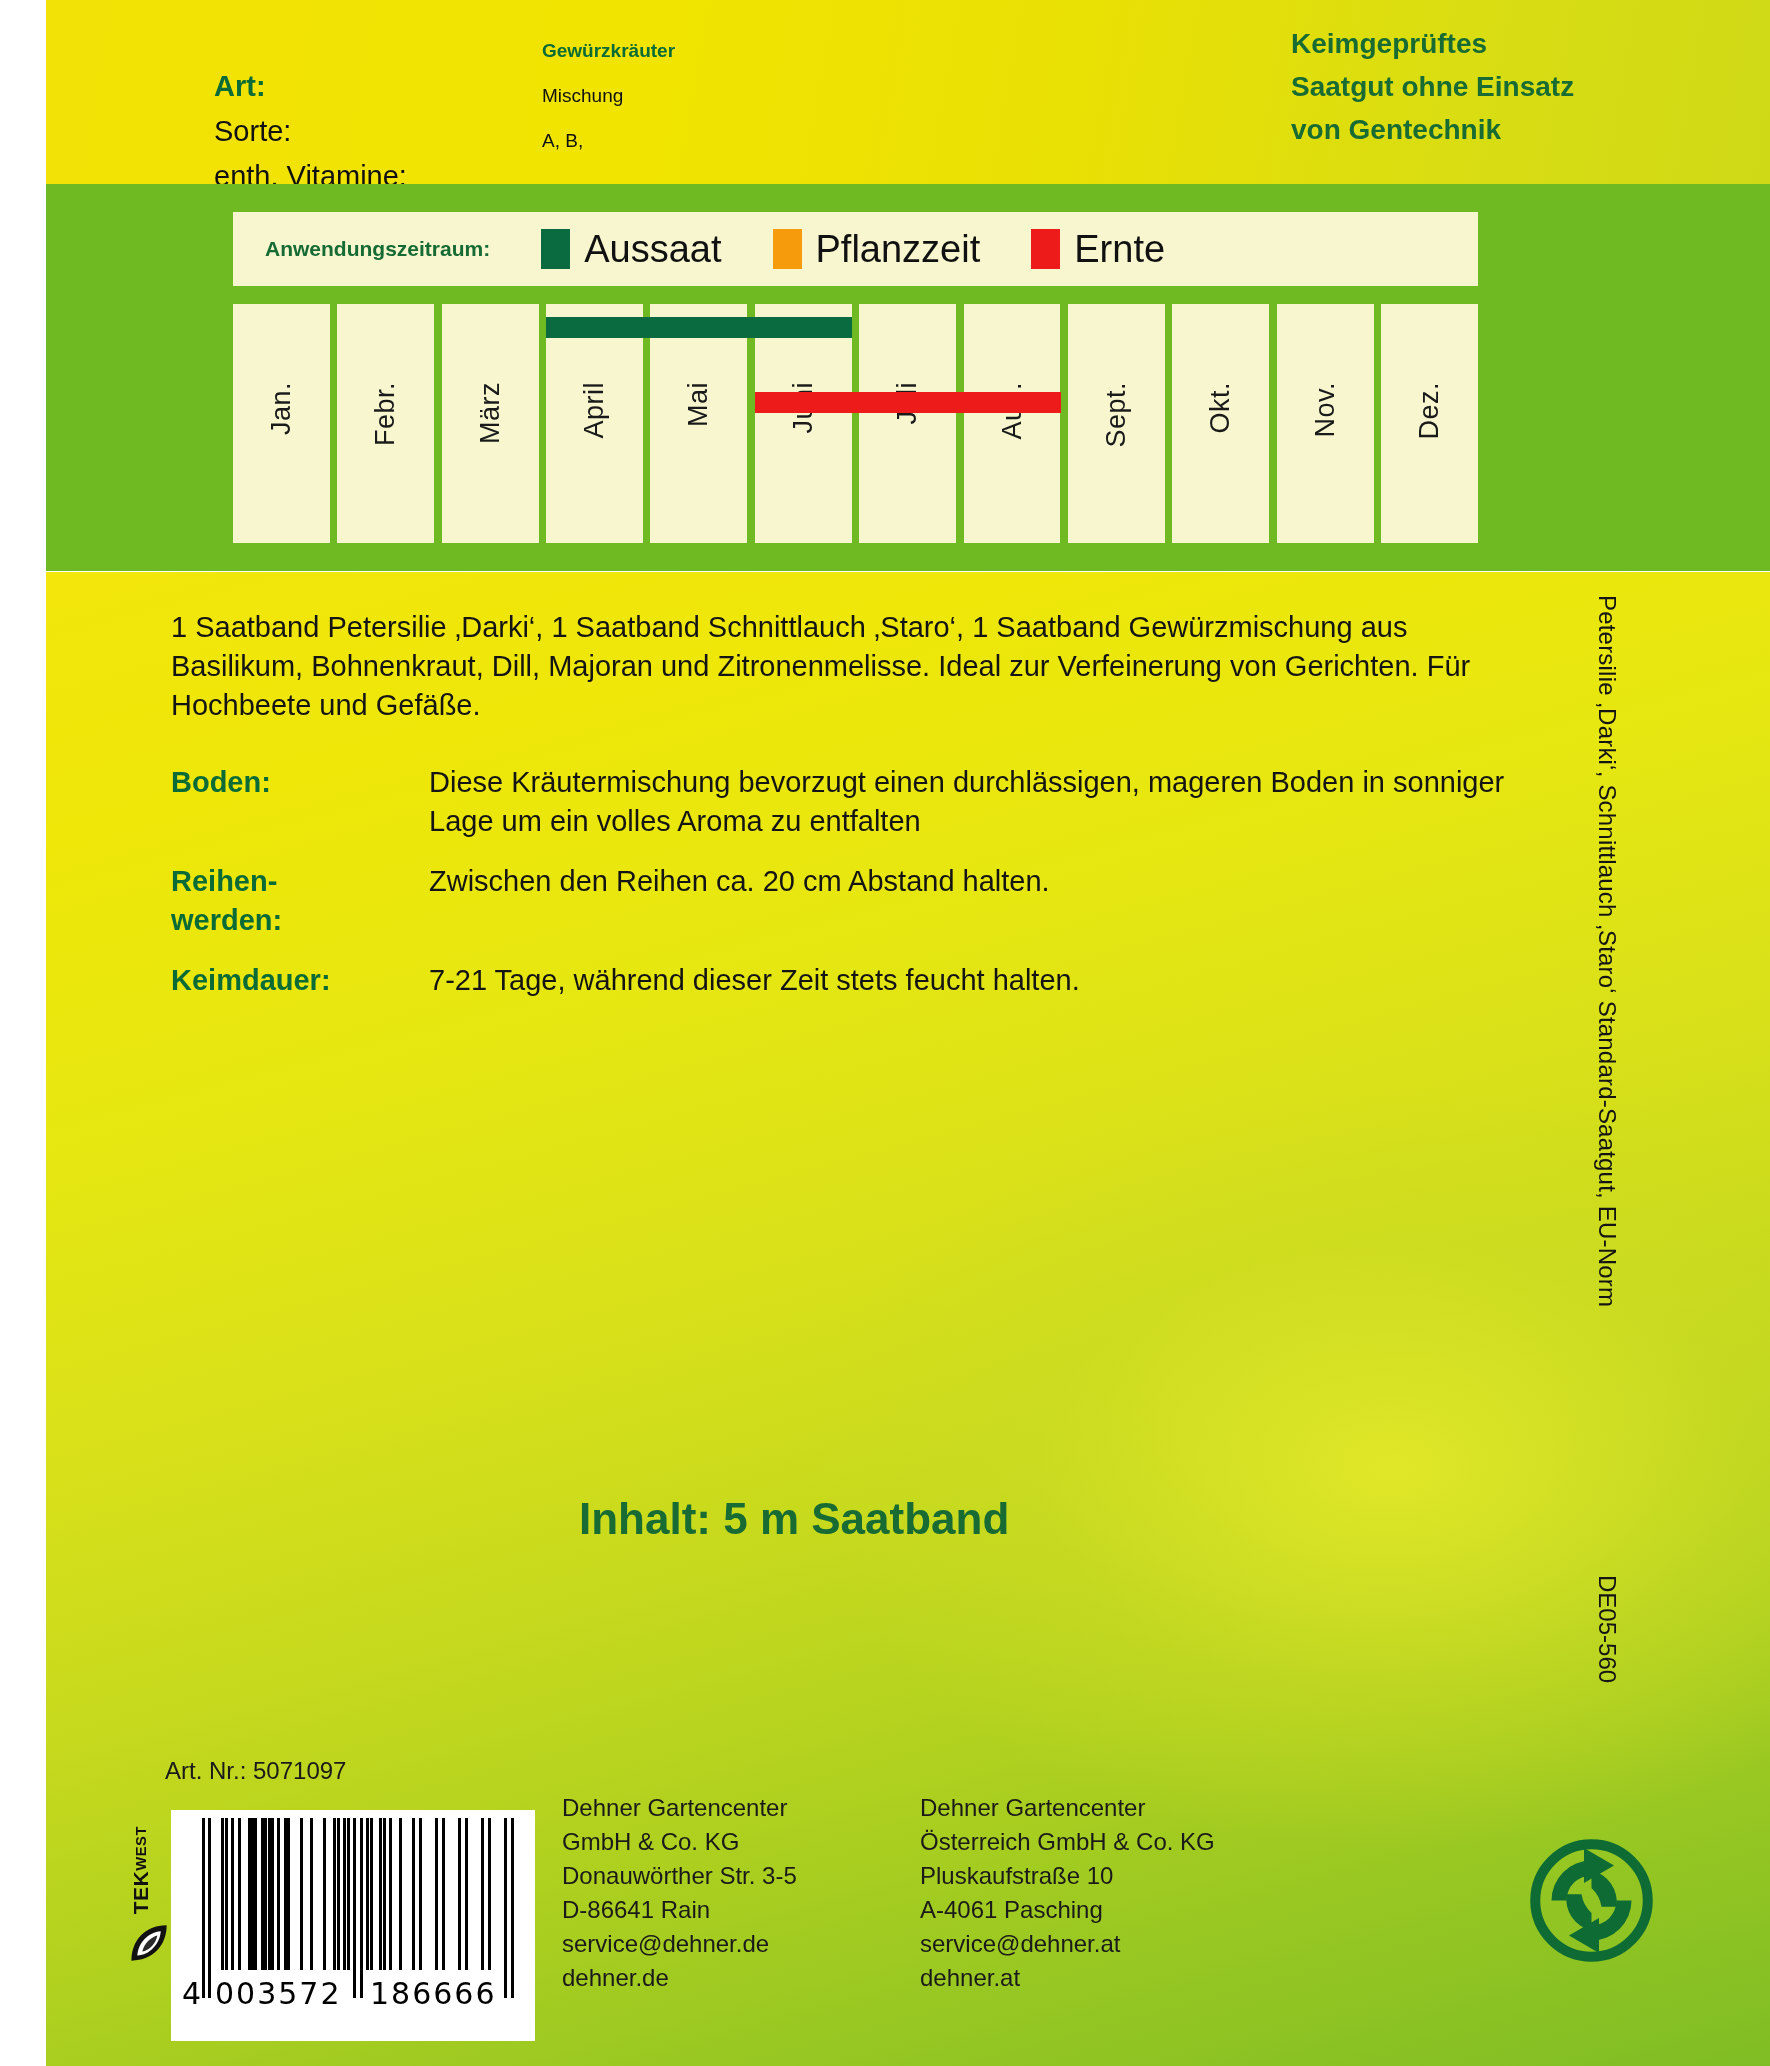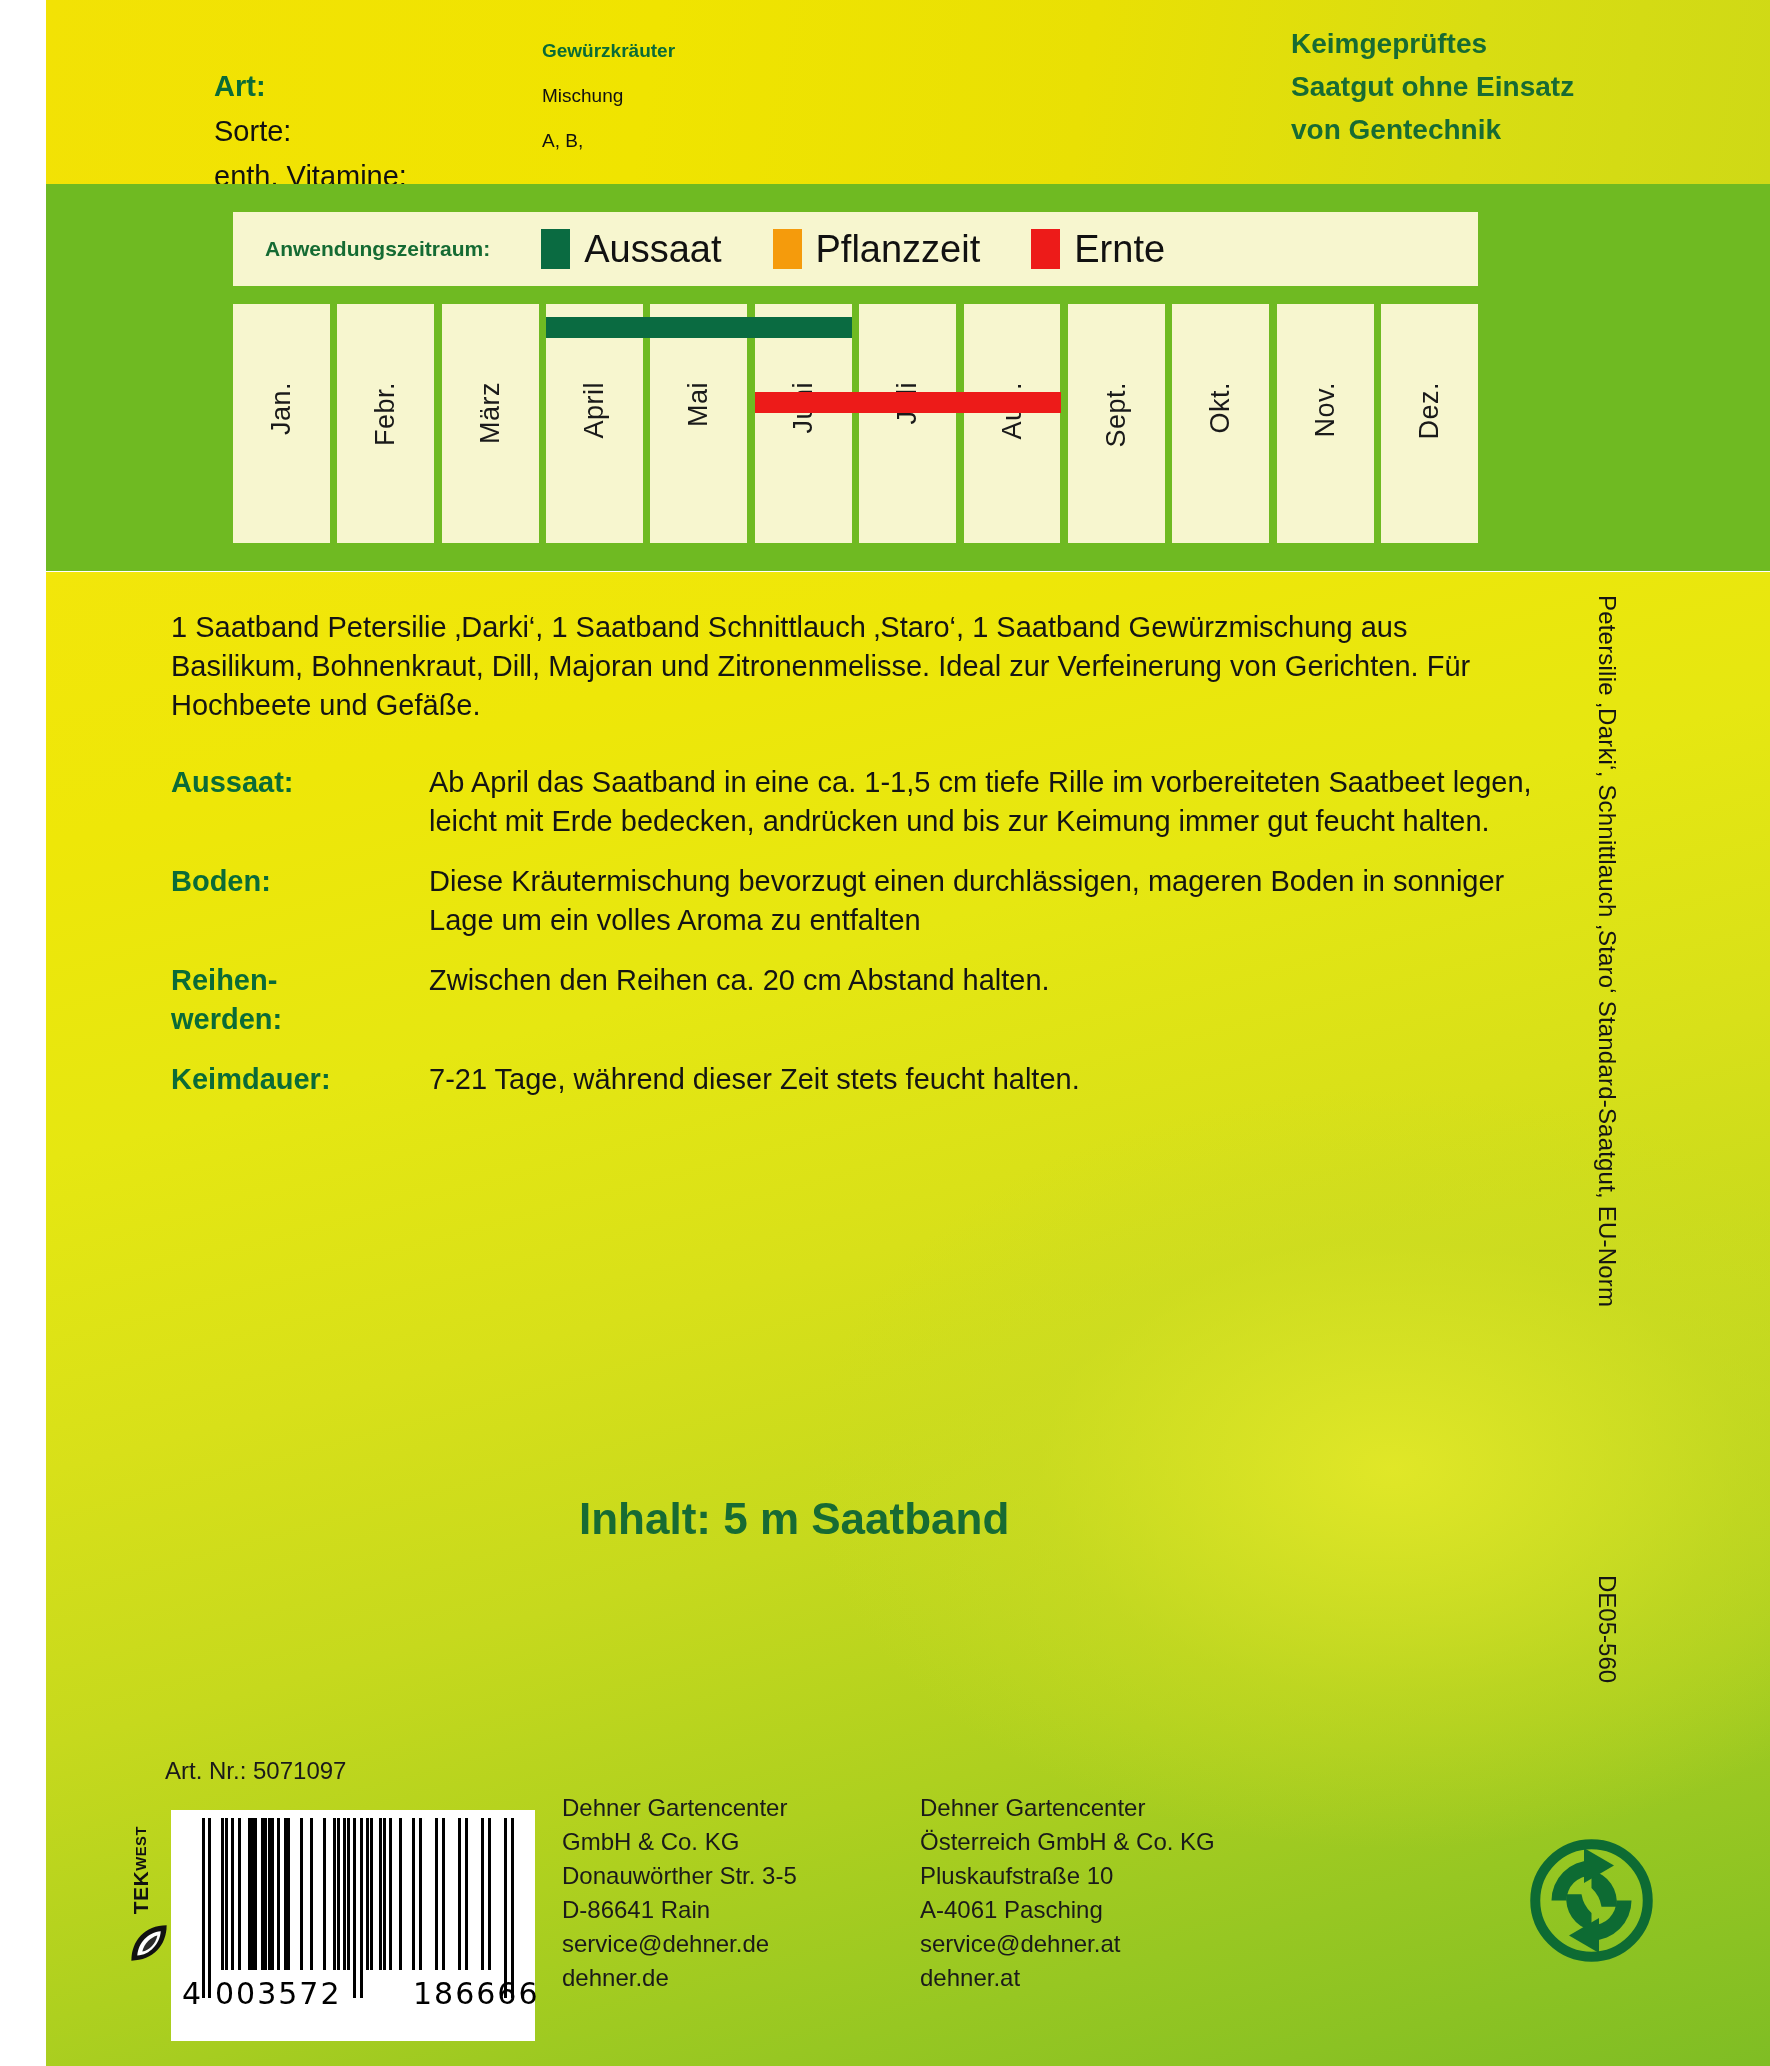--- a/index.html
+++ b/index.html
@@ -434,24 +434,20 @@
       </div>
       <div class="cal-bar sow" style="left: 313px; width: 306px; background: rgb(10, 107, 65);"></div>
       <div class="cal-bar harv" style="left: 522px; width: 306px; background: rgb(237, 27, 25);"></div>
     </div>
 
   <div class="band-body"></div>
 
   <div class="intro">1 Saatband Petersilie ‚Darki‘, 1 Saatband Schnittlauch ‚Staro‘, 1 Saatband Gewürzmischung aus Basilikum, Bohnenkraut, Dill, Majoran und Zitronenmelisse. Ideal zur Verfeinerung von Gerichten. Für Hochbeete und Gefäße.</div>
 
   <div class="rows" id="instruction-rows">
-      <div class="row">
-        <div class="row-label">Aussaat:</div>
-        <div class="row-text">Ab April das Saatband in eine ca. 1-1,5 cm tiefe Rille im vorbereiteten Saatbeet legen, leicht mit Erde bedecken, andrücken und bis zur Keimung immer gut feucht halten.</div>
-      </div>
       <div class="row">
         <div class="row-label">Boden:</div>
         <div class="row-text">Diese Kräutermischung bevorzugt einen durchlässigen, mageren Boden in sonniger Lage um ein volles Aroma zu entfalten</div>
       </div>
       <div class="row">
         <div class="row-label">Reihen-
 werden:</div>
         <div class="row-text">Zwischen den Reihen ca. 20 cm Abstand halten.</div>
       </div>
       <div class="row">
@@ -516,21 +512,21 @@
         <div class="bcbar short" style="left: 276px; width: 3.1px;"></div>
         <div class="bcbar short" style="left: 283px; width: 3.1px;"></div>
         <div class="bcbar short" style="left: 299px; width: 3.1px;"></div>
         <div class="bcbar short" style="left: 306px; width: 3.1px;"></div>
         <div class="bcbar" style="left: 322px; width: 3.1px;"></div>
         <div class="bcbar" style="left: 329px; width: 3.1px;"></div>
       </div>
     <div class="barcode-digits">
       <span class="bcd" id="bcd-first" style="left: 0px;">4</span>
       <span class="bcd" id="bcd-left" style="left: 33px; letter-spacing: 2px;">003572</span>
-      <span class="bcd" id="bcd-right" style="left: 188px; letter-spacing: 2px; margin-left: 43px;">186666</span>
+      <span class="bcd" id="bcd-right" style="left: 188px; letter-spacing: 2px;">186666</span>
     </div>
   </div>
 
   <div class="addr addr-de">Dehner Gartencenter
 GmbH &amp; Co. KG
 Donauwörther Str. 3-5
 D-86641 Rain
 service@dehner.de
 dehner.de</div>
   <div class="addr addr-at">Dehner Gartencenter

